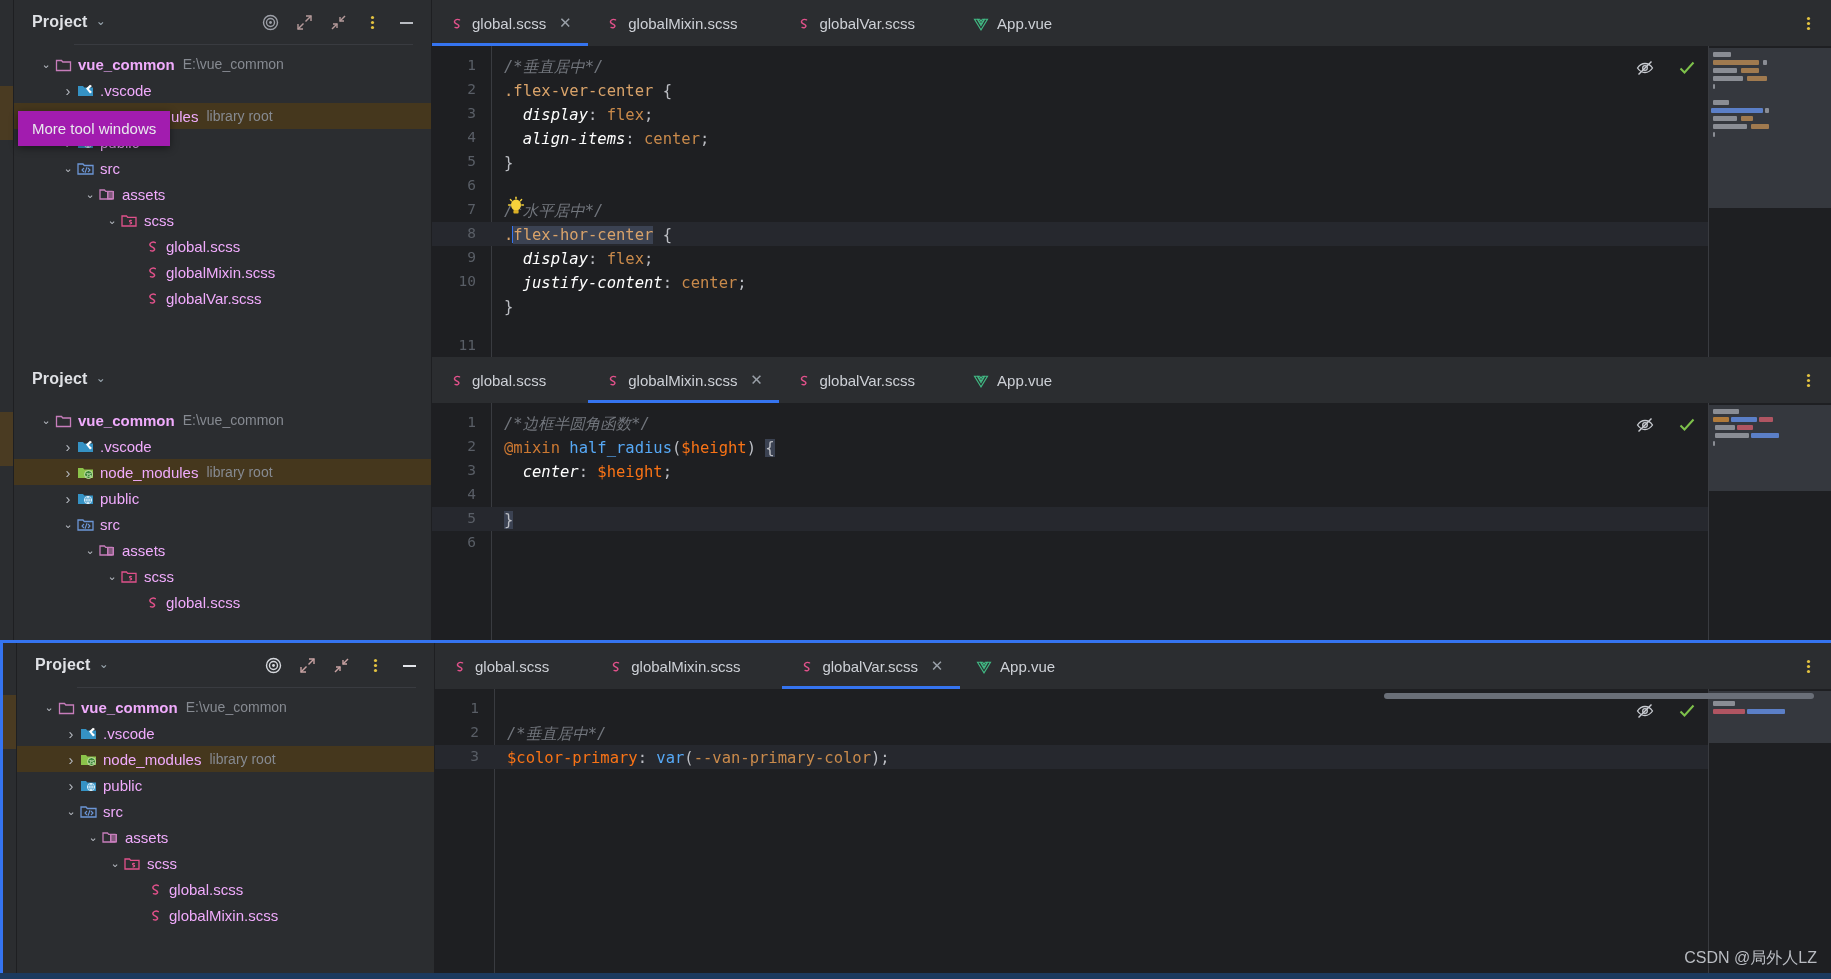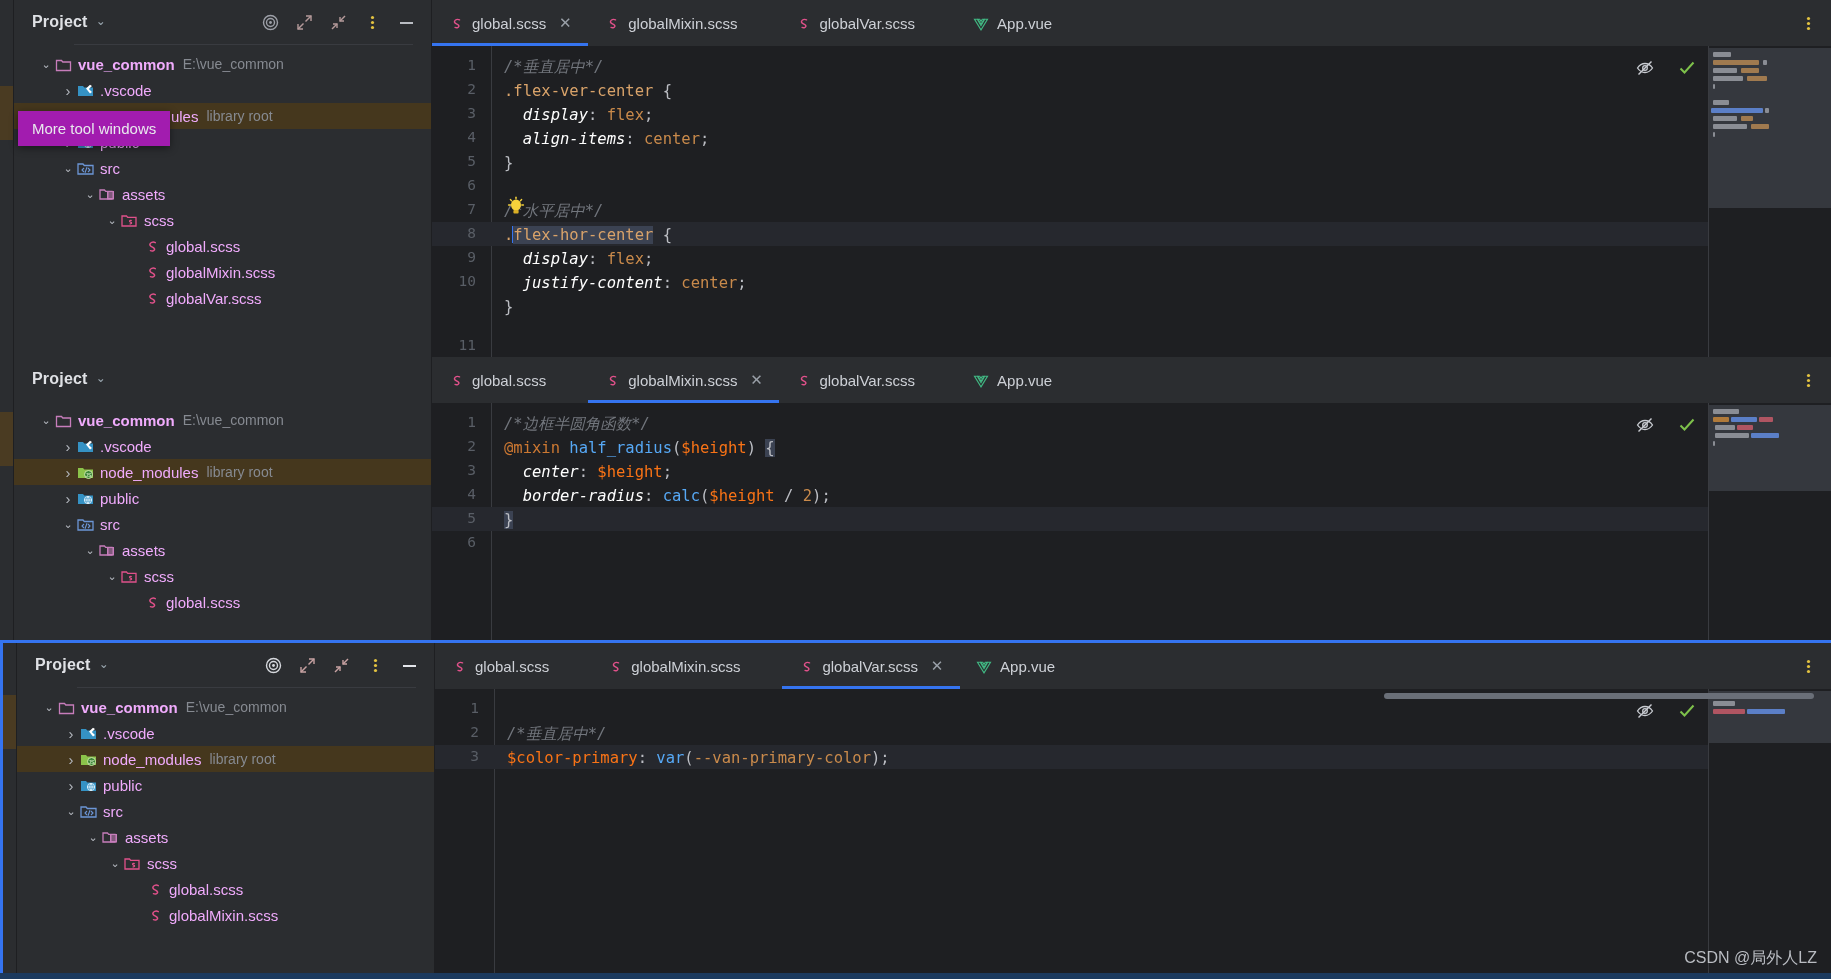--- a/index.html
+++ b/index.html
@@ -547,21 +547,20 @@
               <div class="ln" style="top: 59px;">3</div>
               <div class="ln" style="top: 83px;">4</div>
               <div class="line-hl" style="top: 104px;"></div>
               <div class="ln" style="top: 107px;">5</div>
               <div class="ln" style="top: 131px;">6</div>
             </div>
           <div class="code">
               <div class="cl" style="top: 9px;"><span class="cmt">/*边框半圆角函数*/</span></div>
               <div class="cl" style="top: 33px;"><span class="kw">@mixin</span> <span class="fn">half_radius</span><span class="punc">(</span><span class="var">$height</span><span class="punc">)</span> <span class="hl-token brace">{</span></div>
               <div class="cl" style="top: 57px;">  <span class="prop">center</span><span class="punc">:</span> <span class="var">$height</span><span class="punc">;</span></div>
-              <div class="cl" style="top: 81px;">  <span class="prop">border-radius</span><span class="punc">:</span> <span class="fn">calc</span><span class="punc">(</span><span class="var">$height</span> <span class="punc">/</span> <span class="num">2</span><span class="punc">);</span></div>
               <div class="line-hl" style="top: 104px;"></div>
               <div class="cl" style="top: 105px;"><span class="hl-token brace">}</span></div>
               <div class="cl" style="top: 129px;"></div>
             </div>
           <div class="insp">
             <span class="insp-ic">
               <svg width="20" height="20" viewBox="0 0 20 20" fill="none" stroke="#c9ccd2" stroke-width="1.3">
                   <path d="M2.5 10S5.5 5.5 10 5.5 17.5 10 17.5 10 14.5 14.5 10 14.5 2.5 10 2.5 10z"></path>
                   <circle cx="10" cy="10" r="2.3"></circle>
                   <path d="M3.5 16.5L16.5 3.5" stroke-width="1.5"></path>

